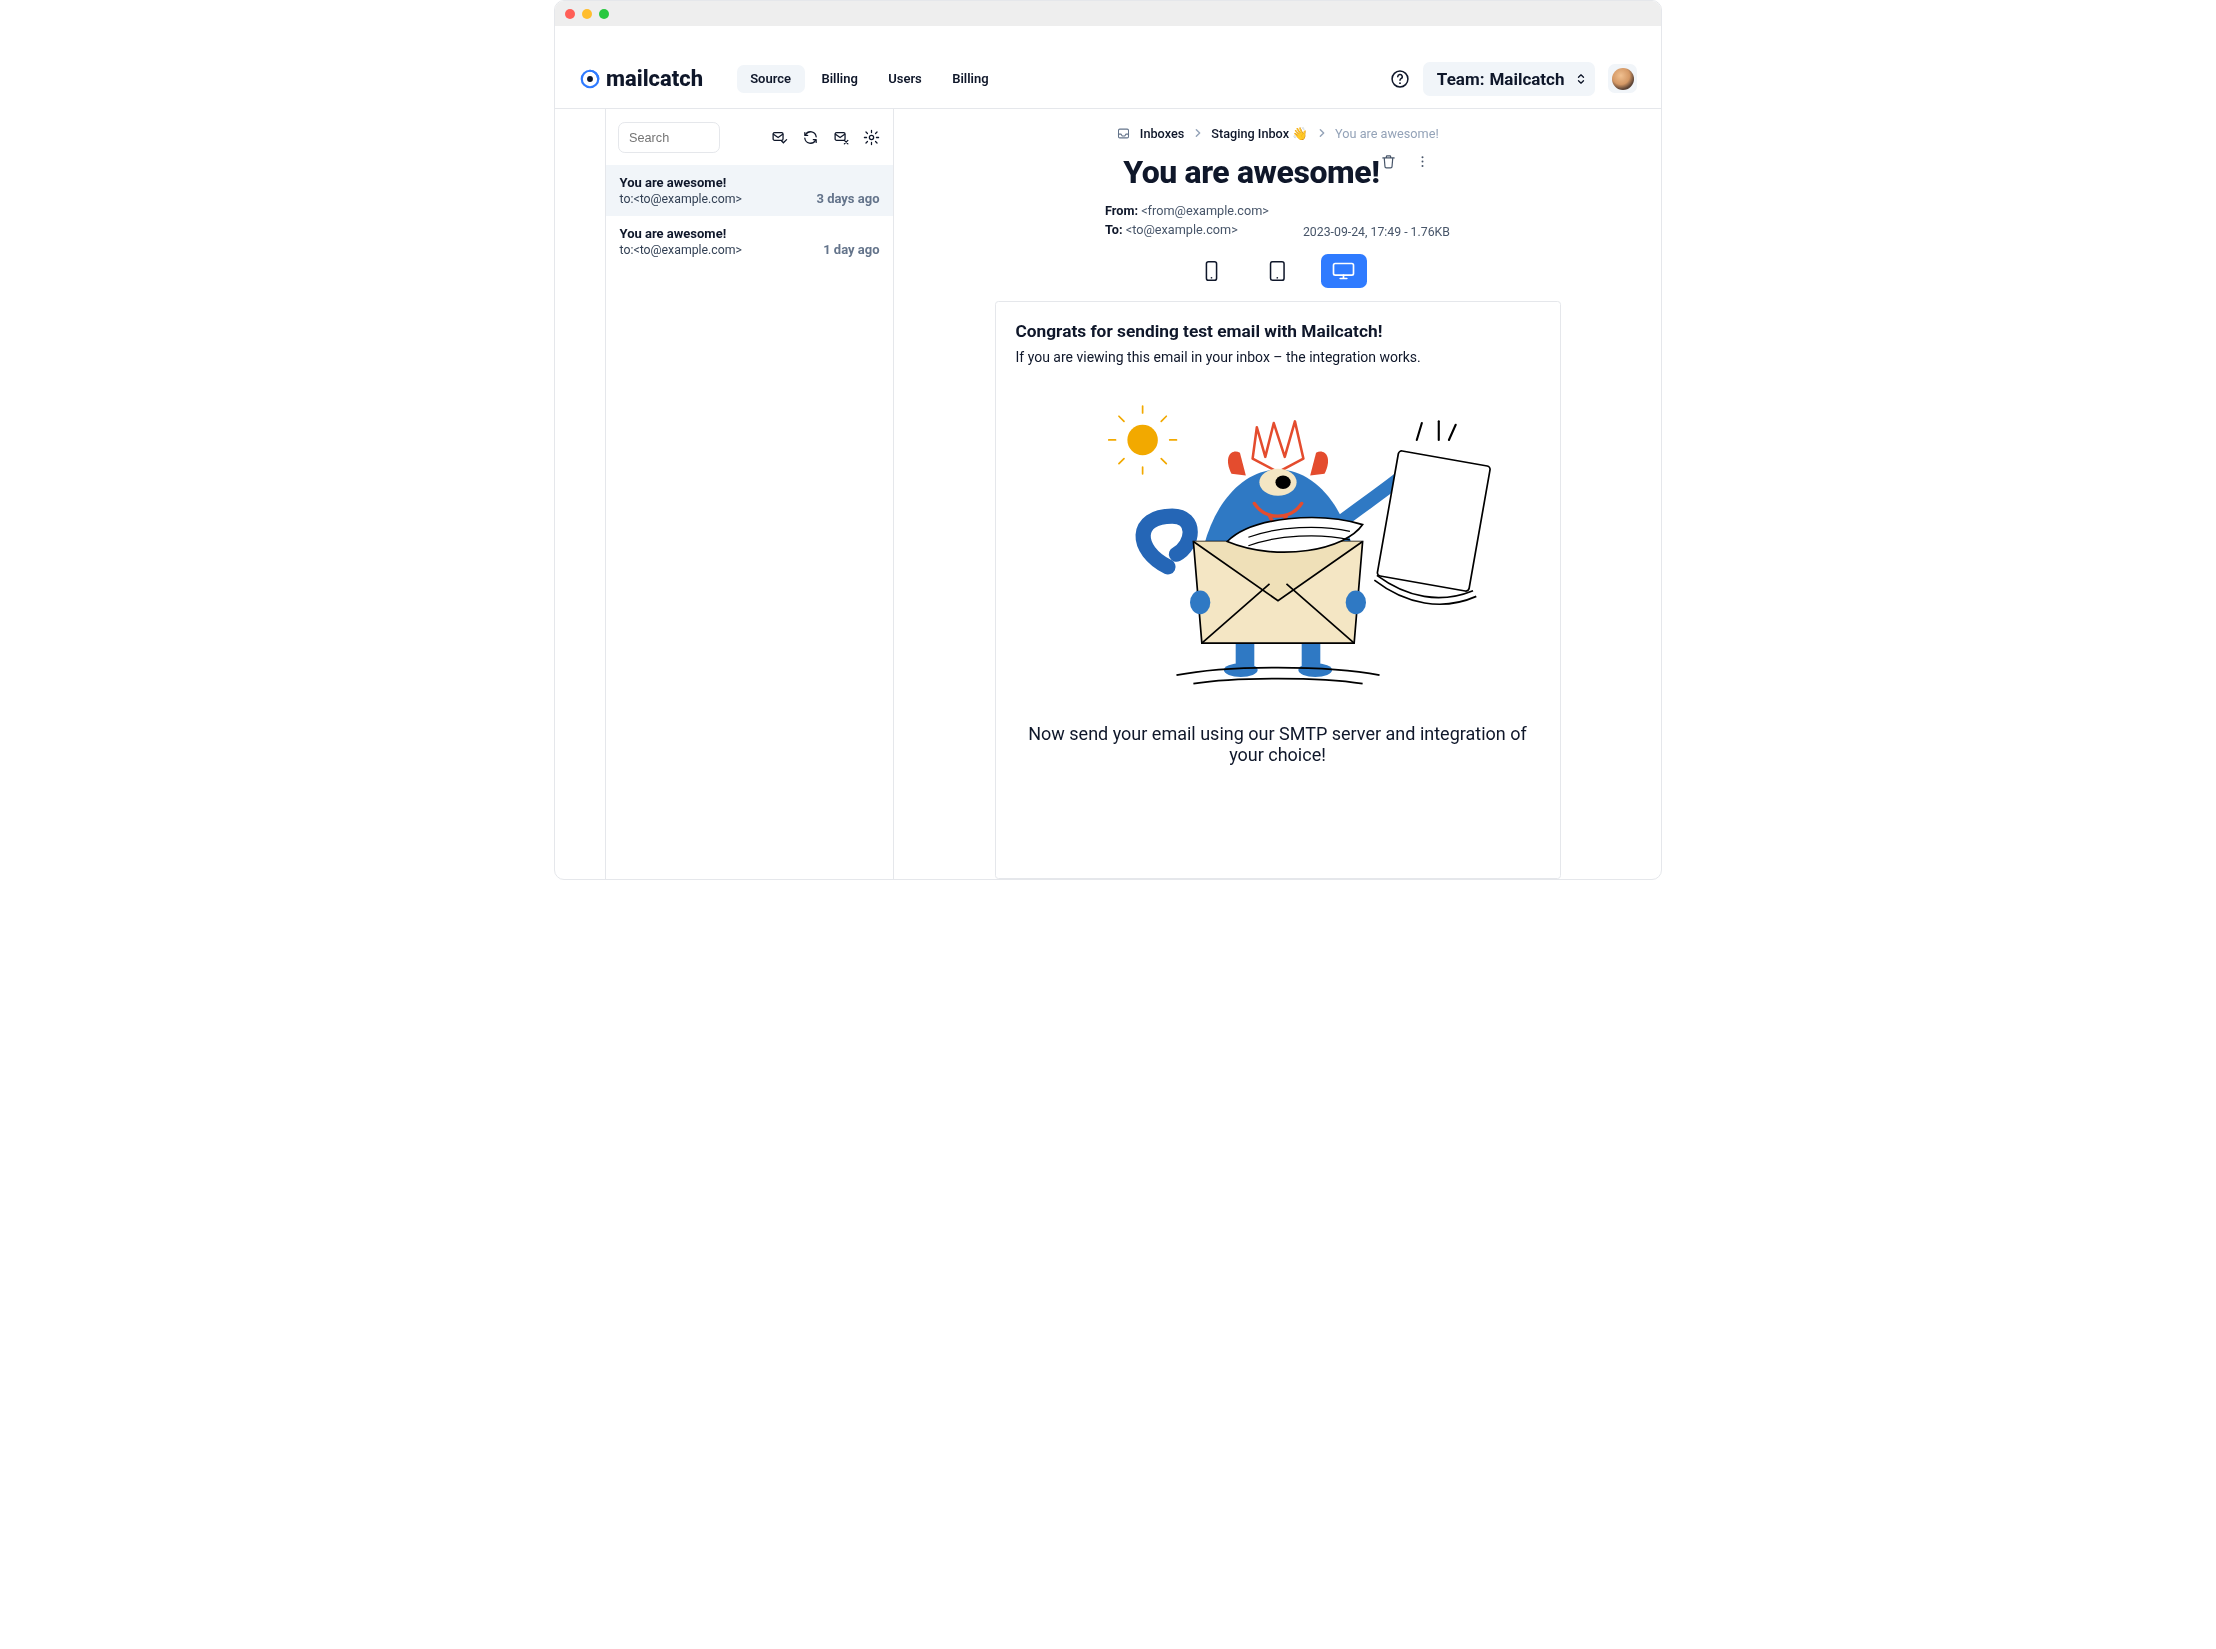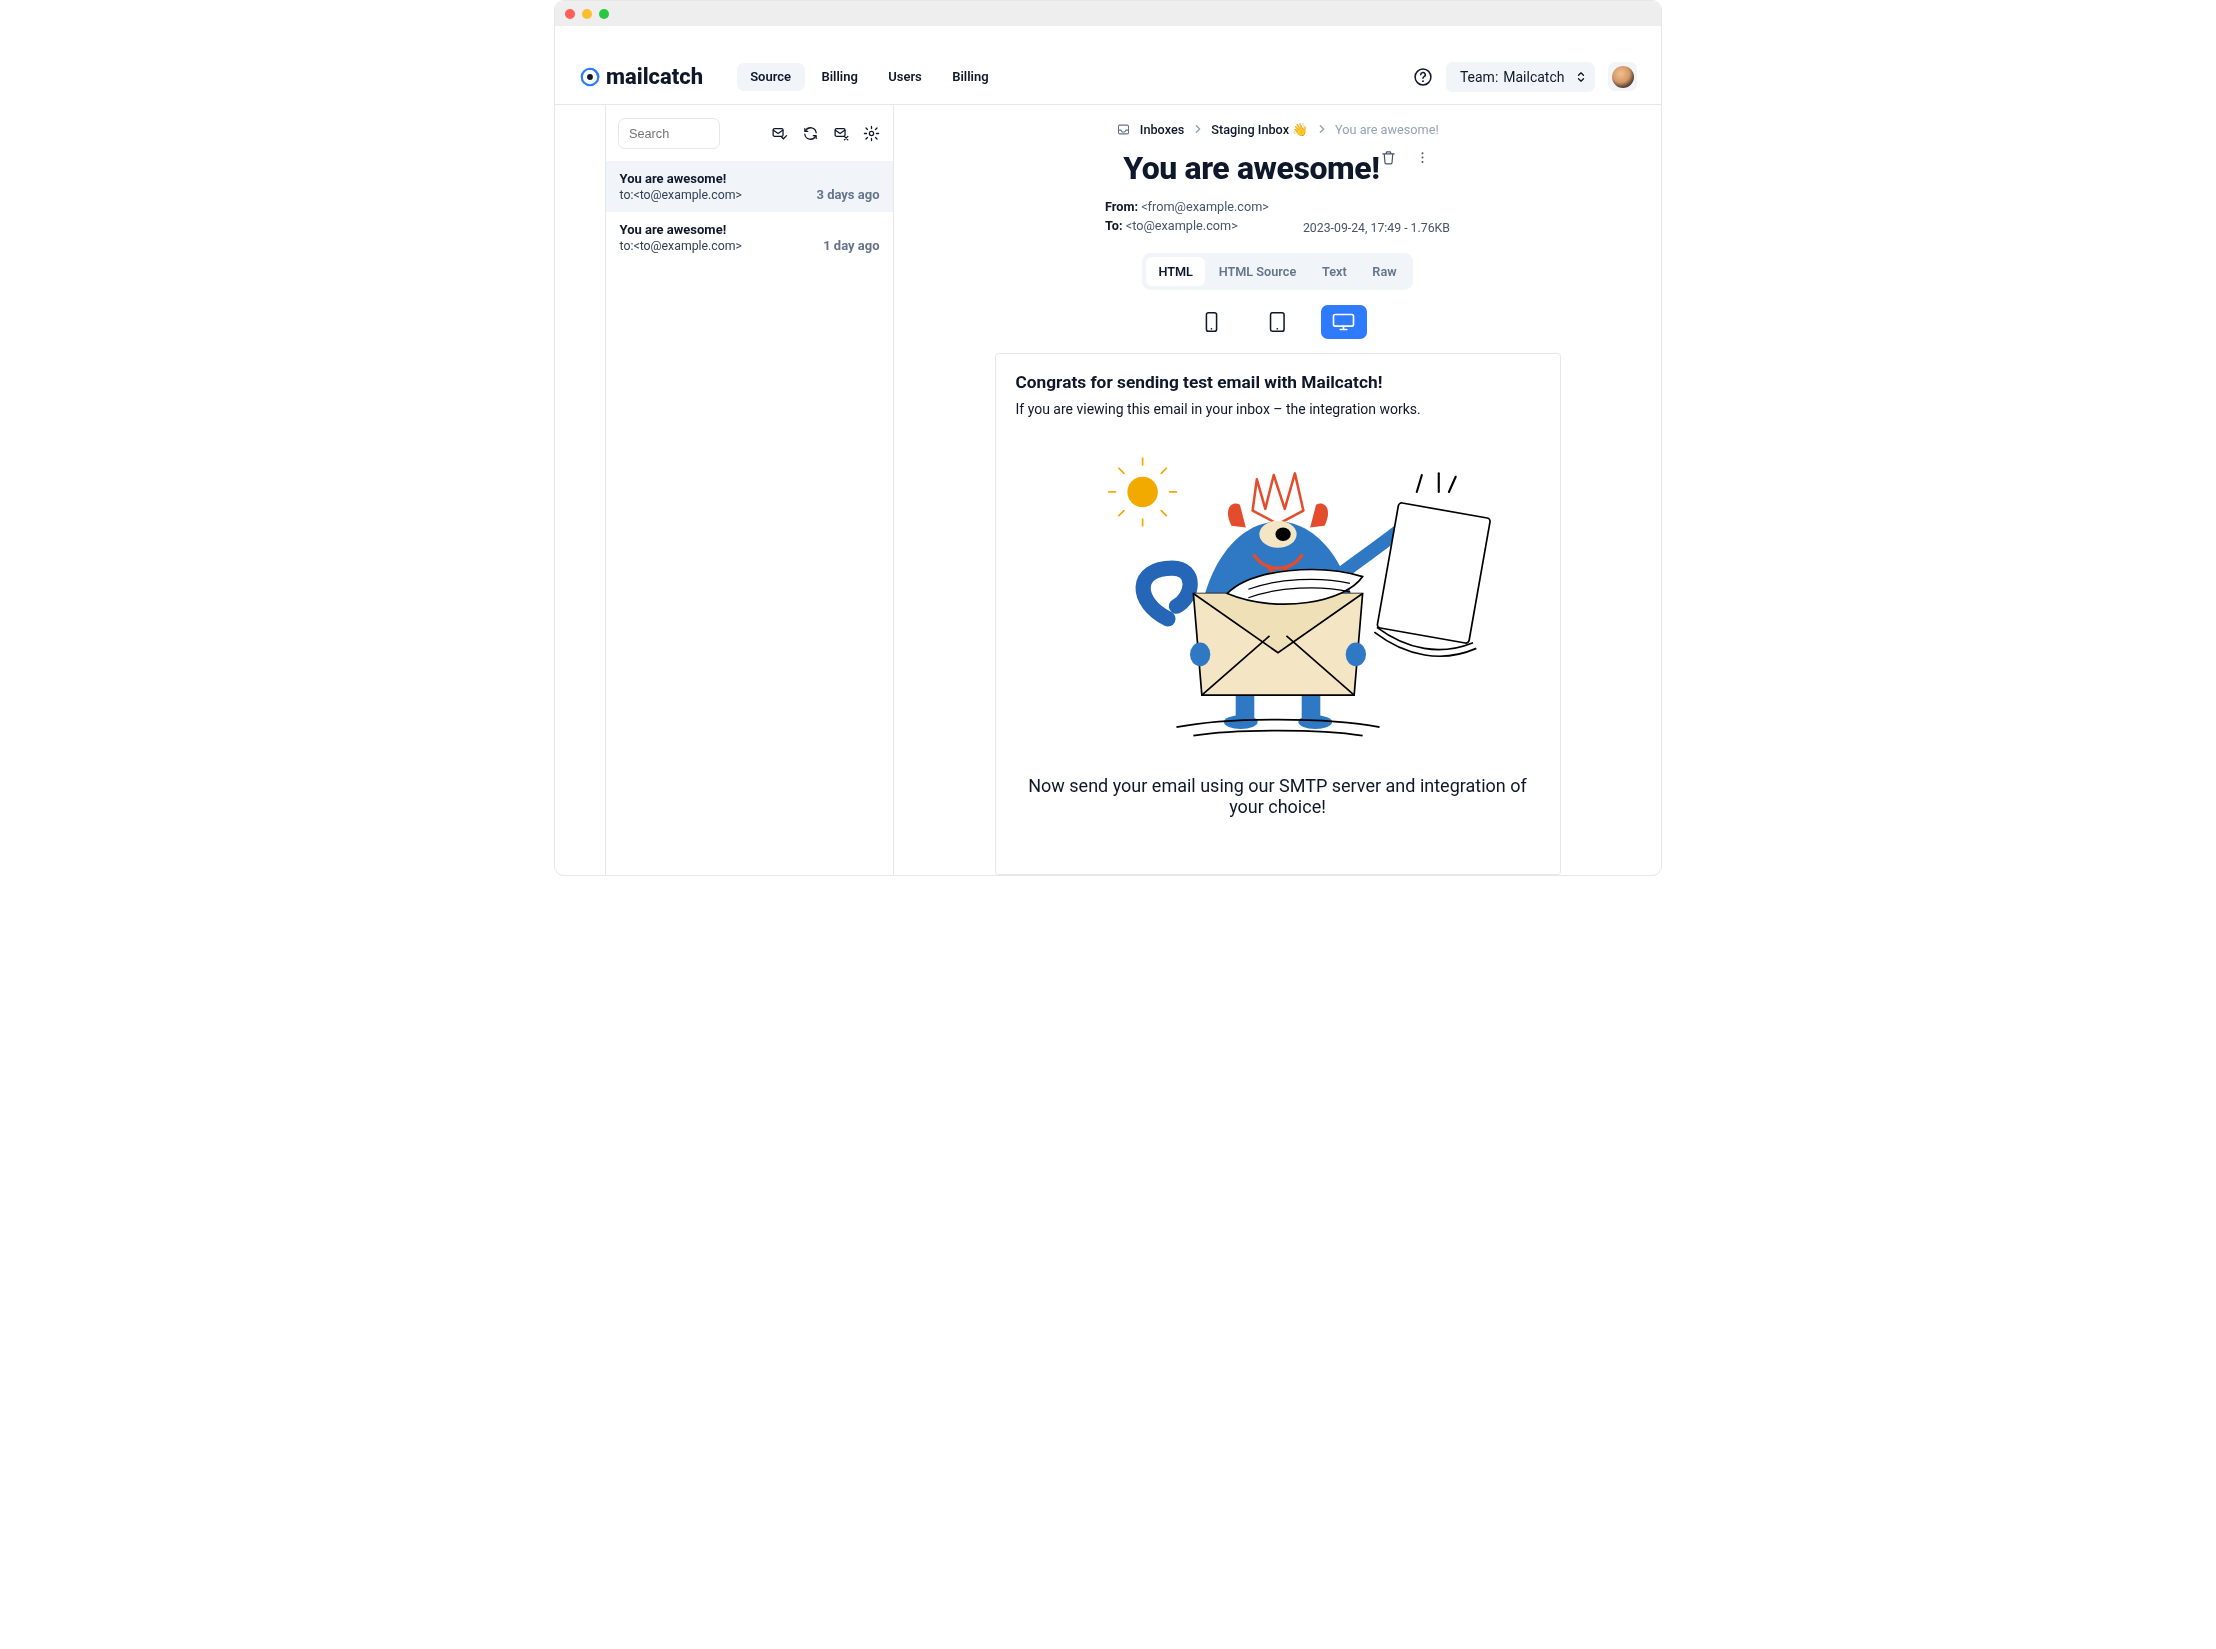--- a/index.html
+++ b/index.html
@@ -58,22 +58,23 @@
   .spacer { flex: 1; }
   .help-btn {
     width: 29px; height: 29px; border-radius: 50%;
     display: flex; align-items: center; justify-content: center;
     cursor: pointer;
   }
   .team-pill {
     display: flex; align-items: center; gap: 5px;
     background: #f1f5f9; border-radius: 6.8px;
     padding: 6.8px 30px 6.8px 13.5px;
-    font-size: 14px; cursor: pointer;
+    font-size: 17px; cursor: pointer;
     position: relative;
+    font-weight: bold;
   }
   .team-pill .chev {
     position: absolute; right: 8.5px; top: 50%; transform: translateY(-50%);
   }
   .avatar {
     width: 29px; height: 29px; border-radius: 6.8px;
     background: #f1f5f9; display: flex; align-items: center; justify-content: center;
     cursor: pointer; margin-left: 5px;
   }
   .avatar-img {
@@ -336,28 +337,20 @@
       </div>
 
       <div class="meta-row">
         <div class="meta-left">
           <div><b>From:</b> <span>&lt;from@example.com&gt;</span></div>
           <div><b>To:</b> <span>&lt;to@example.com&gt;</span></div>
         </div>
         <div class="meta-right">2023-09-24, 17:49 - 1.76KB</div>
       </div>
 
-      <div>
-        <div class="tabs">
-          <div class="tab active">HTML</div>
-          <div class="tab">HTML Source</div>
-          <div class="tab">Text</div>
-          <div class="tab">Raw</div>
-        </div>
-      </div>
 
       <div class="viewport-toggle">
         <div class="vp-btn">
           <svg width="17" height="22" viewBox="0 0 20 26">
             <rect x="4" y="2" width="12" height="22" rx="2.5" fill="none" stroke="currentColor" stroke-width="1.8"></rect>
             <circle cx="10" cy="21" r="1" fill="currentColor"></circle>
           </svg>
         </div>
         <div class="vp-btn">
           <svg width="18.6" height="22" viewBox="0 0 22 26">

